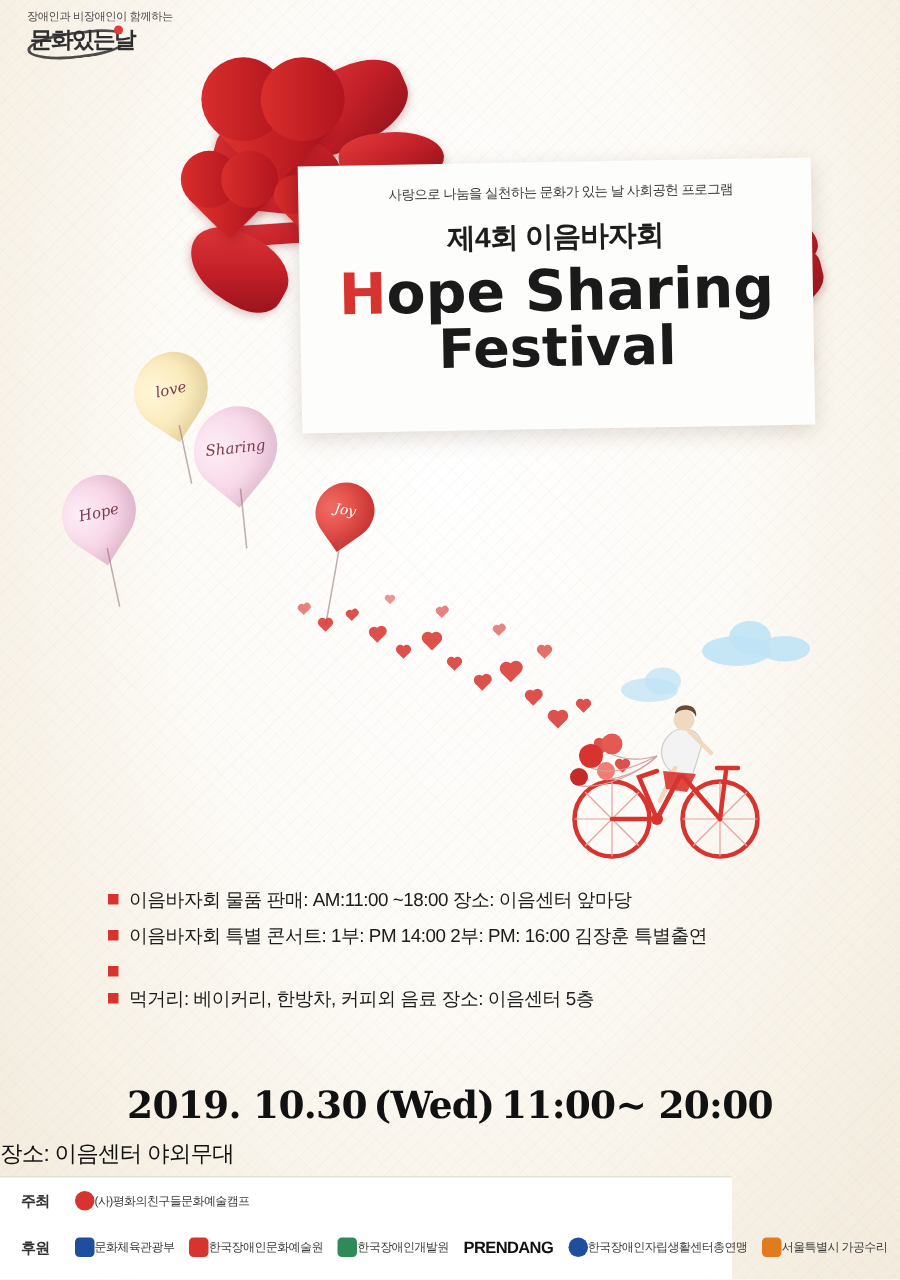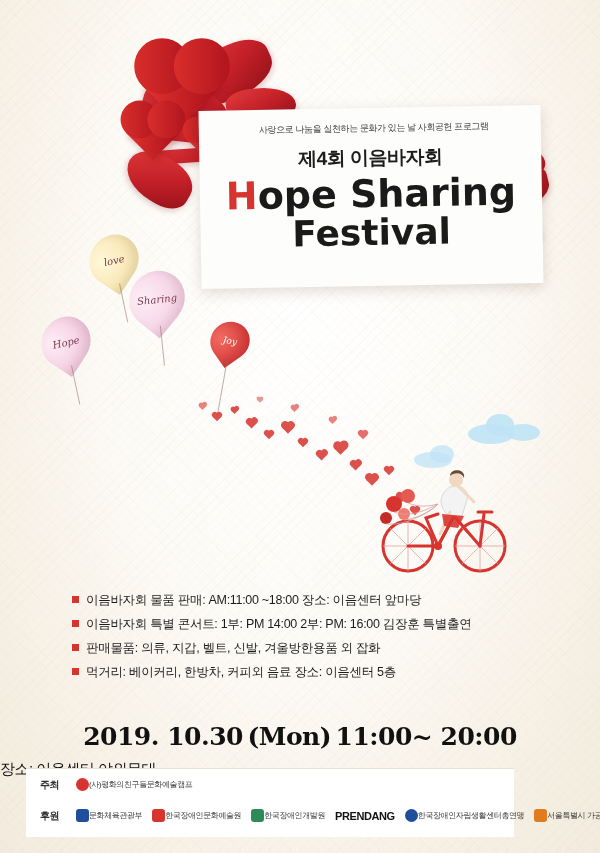--- a/index.html
+++ b/index.html
@@ -282,26 +282,25 @@
     top: 760px;
     font-size: 15px;
     color: #111;
     letter-spacing: -0.5px;
   }
 
   
   .footer {
     position: absolute;
     left: 0;
-    bottom: 16px;
+    bottom: 0;
     width: 488px;
     height: 68px;
     background: #ffffff;
     border-top: 1px solid #e7e2d8;
-    margin-left: 26px;
   }
   .footer-row {
     display: flex;
     align-items: center;
     gap: 10px;
     padding-left: 14px;
     height: 31px;
   }
   .footer-label {
     font-size: 10px;
@@ -332,20 +331,28 @@
   .sponsor .mark.orange { background: #e07b1f; }
   .sponsor .mark.round { border-radius: 50%; }
   .sponsor.big { font-size: 11px; font-weight: bold; color: #111; }
 </style>
 </head>
 <body>
 
 <div class="poster">
   <div class="paper-texture"></div>
 
+  <div class="top-logo">
+    <div class="top-logo-caption">장애인과 비장애인이 함께하는</div>
+    <div class="top-logo-mark">
+      <span class="stroke"></span>
+      <span class="dot"></span>
+      <span>문화있는날</span>
+    </div>
+  </div>
 
   <div class="ribbon-area">
 
     <div class="rb soft" style="left:48px; top:18px; width:96px; height:52px; transform: rotate(-24deg); border-radius:60% 40% 50% 50%;"></div>
     <div class="rb soft" style="left:12px; top:56px; width:86px; height:44px; transform: rotate(16deg); border-radius:50% 50% 60% 40%;"></div>
     <div class="rb soft" style="left:96px; top:58px; width:70px; height:36px; transform: rotate(-6deg);"></div>
     <div class="rb" style="left:0px; top:96px; width:150px; height:18px; transform: rotate(6deg); border-radius:6px;"></div>
     <div class="rb" style="left:8px; top:118px; width:120px; height:14px; transform: rotate(-4deg); border-radius:6px;"></div>
     <div class="rb soft" style="left:-6px; top:126px; width:70px; height:46px; transform: rotate(30deg); border-radius:50% 50% 40% 60%;"></div>
 
@@ -474,31 +481,30 @@
     <div class="info-row">
       <span class="bullet"></span>
       <span>이음바자회 물품 판매: AM:11:00 ~18:00   장소: 이음센터 앞마당</span>
     </div>
     <div class="info-row">
       <span class="bullet"></span>
       <span>이음바자회 특별 콘서트: 1부: PM 14:00   2부: PM: 16:00  김장훈 특별출연</span>
     </div>
     <div class="info-row">
       <span class="bullet"></span>
-      <span>판매물품: 의류, 지갑, 벨트, 신발, 겨울방한용품 외 잡화</span>
     </div>
     <div class="info-row">
       <span class="bullet"></span>
       <span>먹거리: 베이커리, 한방차, 커피외 음료       장소: 이음센터 5층</span>
     </div>
   </div>
 
   <div class="date-line">
     <span class="date-main">2019. 10.30</span>
-    <span class="date-main wed">(Mon)</span>
+    <span class="date-main wed">(Wed)</span>
     <span class="date-main time">11:00~ 20:00</span>
   </div>
   <div class="place-line">장소: 이음센터 야외무대</div>
 
   <div class="footer">
     <div class="footer-row">
       <div class="footer-label">주최</div>
       <div class="sponsor">
         <span class="mark round"></span>
         <span>(사)평화의친구들문화예술캠프</span>

